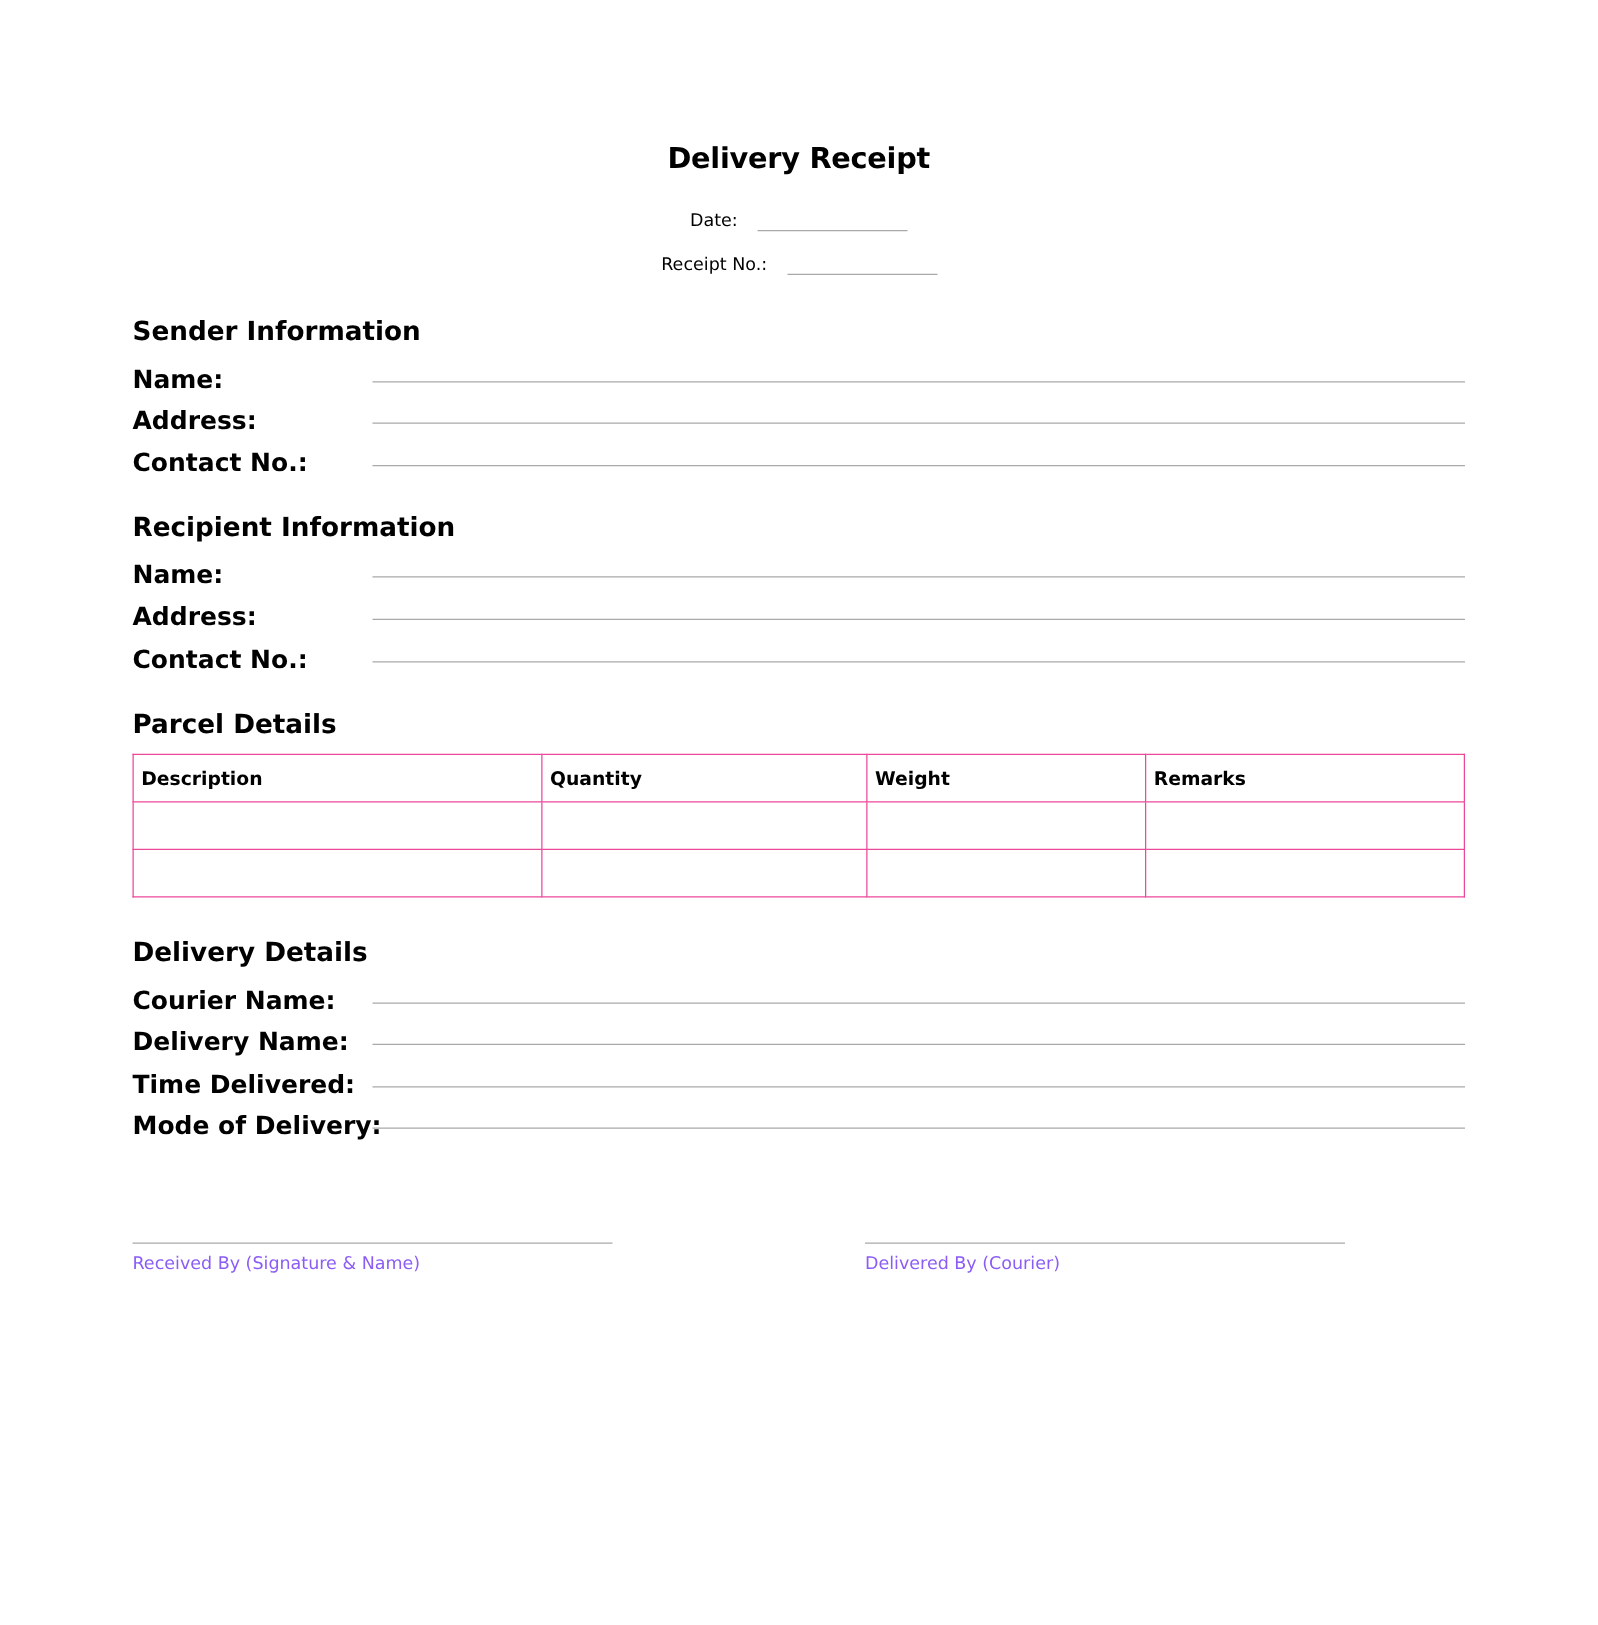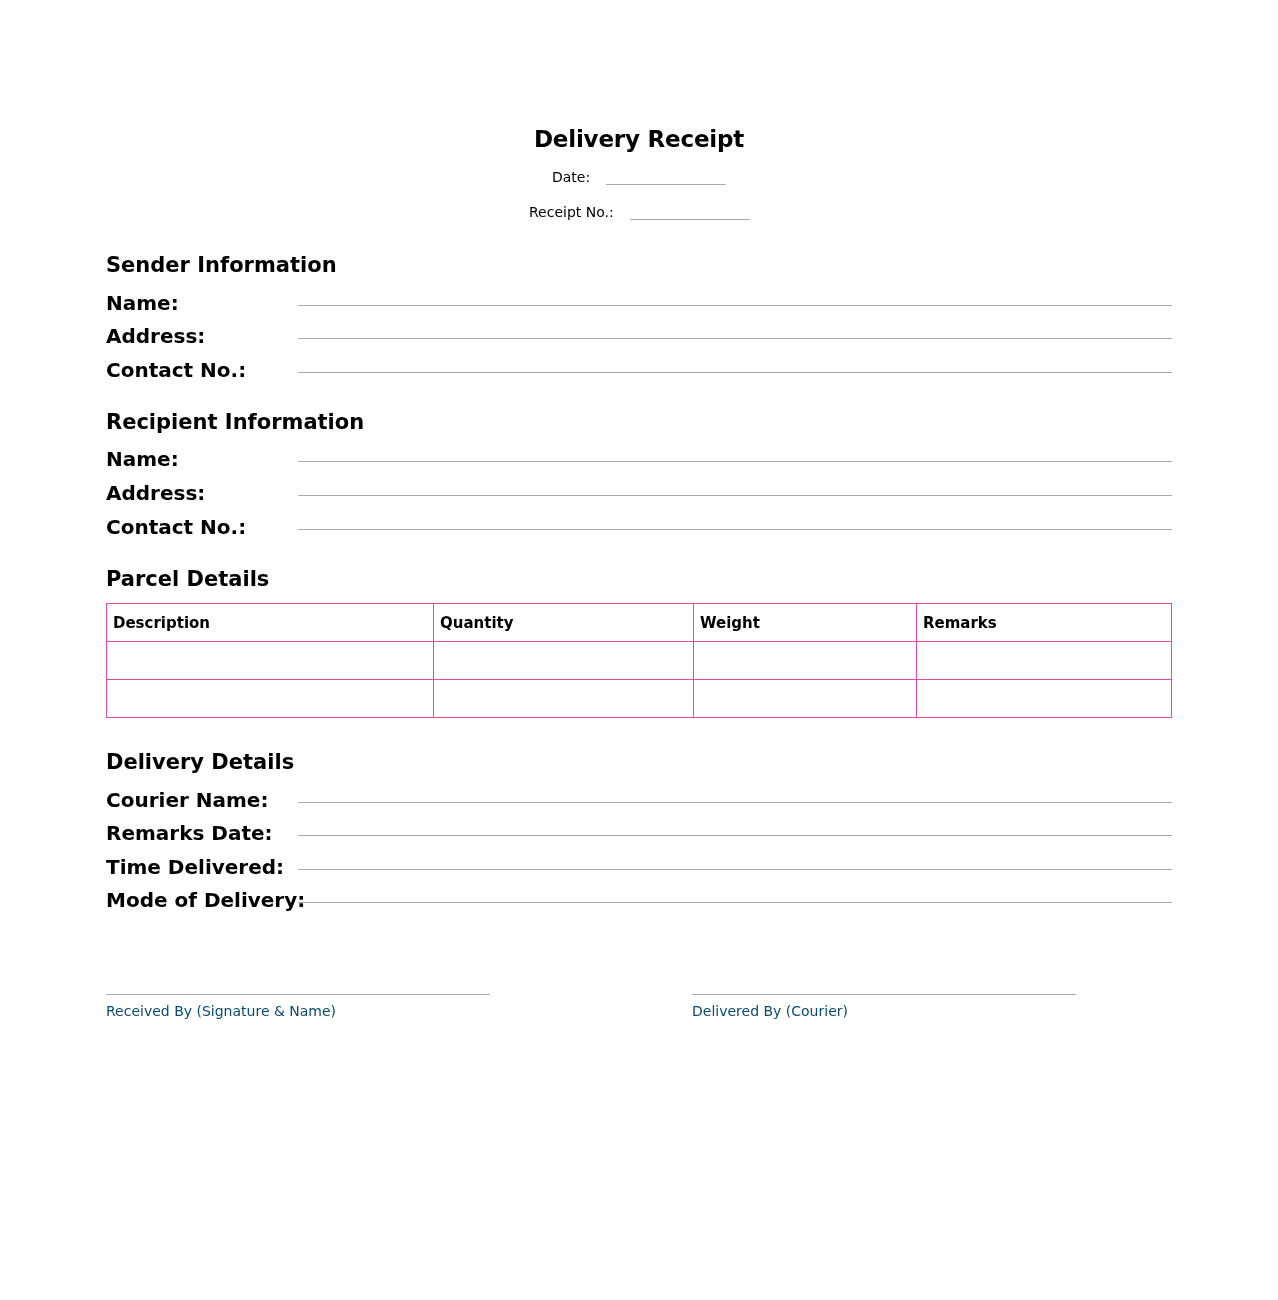--- a/index.html
+++ b/index.html
@@ -1,32 +1,32 @@
 <!DOCTYPE html>
 <html><head>
   <meta charset="utf-8">
   <style>
     * { box-sizing: border-box; margin: 0; padding: 0; }
     html, body { width: 1278px; height: 1300px; background: #ffffff; }
     body { font-family: "DejaVu Sans", sans-serif; color: #000; position: relative; }
     .page { position: absolute; left: 106px; top: 0; width: 1066px; }
-    .title { position: absolute; top: 126px; left: 0; width: 1066px; text-align: center; font-size: 23px; font-weight: bold; letter-spacing: -0.2px; }
+    .title { position: absolute; top: 114px; left: 0; width: 1066px; text-align: center; font-size: 23px; font-weight: bold; letter-spacing: -0.2px; }
     .meta-row { position: absolute; font-size: 14px; display: flex; align-items: flex-end; }
     .meta-row .lbl { margin-right: 16px; }
     .meta-row .line { width: 120px; border-bottom: 1px solid #a9a9a9; height: 12px; }
     .section-title { position: absolute; left: 0; font-size: 21px; font-weight: bold; }
     .field { position: absolute; left: 0; width: 1066px; height: 20px; }
     .field .lbl { position: absolute; left: 0; top: 0; font-size: 20px; font-weight: bold; }
     .field .line { position: absolute; left: 192px; right: 0; top: 14px; border-bottom: 1px solid #a9a9a9; }
     table { position: absolute; left: 0; top: 603px; width: 1066px; border-collapse: collapse; }
     th, td { border: 1px solid #ec4899; height: 38px; text-align: left; padding: 0 6px; font-size: 15px; }
     th { font-weight: bold; }
     .sig { position: absolute; top: 994px; width: 384px; }
     .sig .line { border-top: 1px solid #a9a9a9; }
-    .sig .lbl { margin-top: 8px; font-size: 14px; color: #0c4a6e; }
+    .sig .lbl { margin-top: 8px; font-size: 14px; color: #8b5cf6; }
   </style>
 </head>
 <body>
 
 <div class="page">
   <div class="title">Delivery Receipt</div>
 
   <div class="meta-row" style="left:446px; top:169px;">
     <span class="lbl">Date:</span>
     <span class="line"></span>
@@ -89,21 +89,21 @@
       </tr>
     </tbody>
   </table>
 
   <div class="section-title" style="top:750px;">Delivery Details</div>
   <div class="field" style="top:788px;">
     <span class="lbl">Courier Name:</span>
     <span class="line"></span>
   </div>
   <div class="field" style="top:821px;">
-    <span class="lbl">Remarks Date:</span>
+    <span class="lbl">Delivery Name:</span>
     <span class="line"></span>
   </div>
   <div class="field" style="top:855px;">
     <span class="lbl">Time Delivered:</span>
     <span class="line"></span>
   </div>
   <div class="field" style="top:888px;">
     <span class="lbl">Mode of Delivery:</span>
     <span class="line"></span>
   </div>

